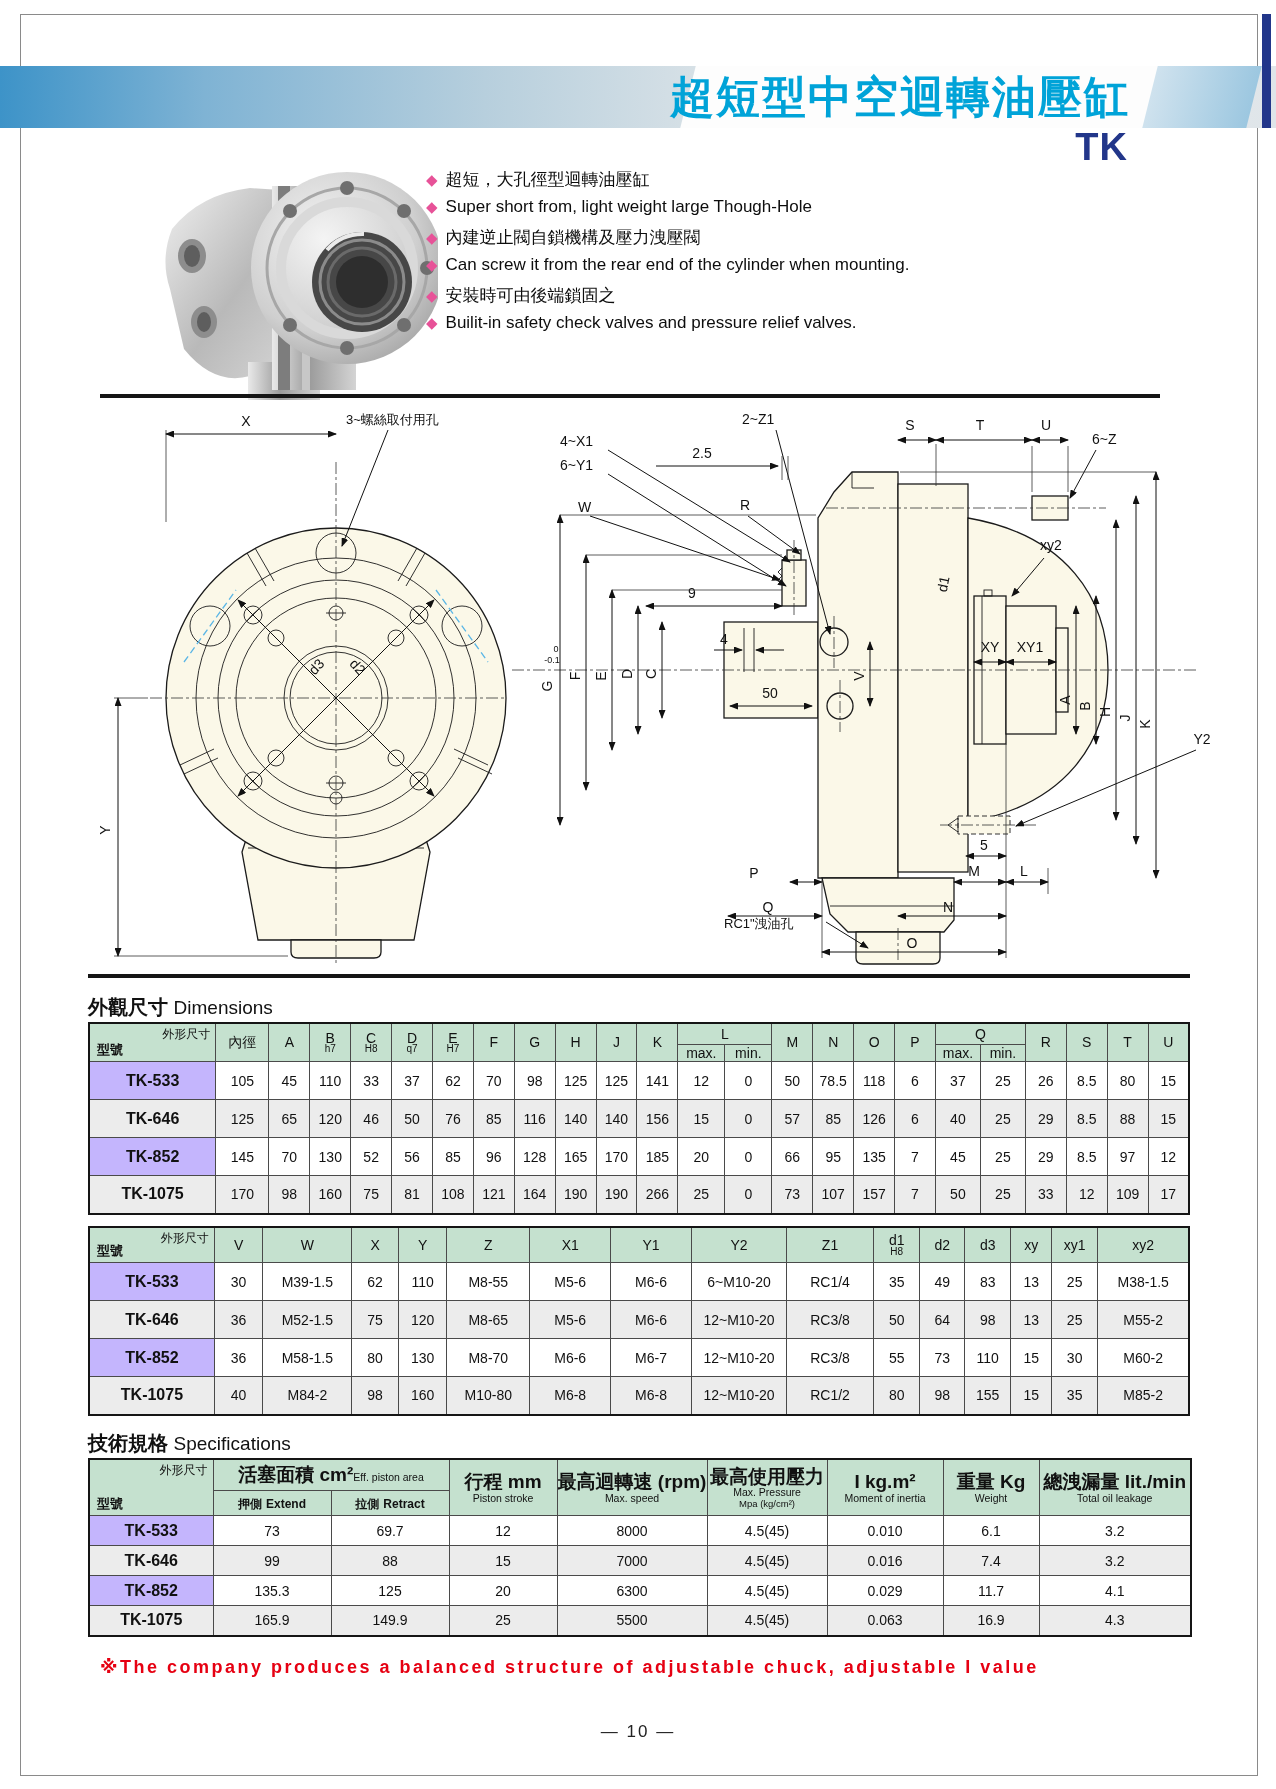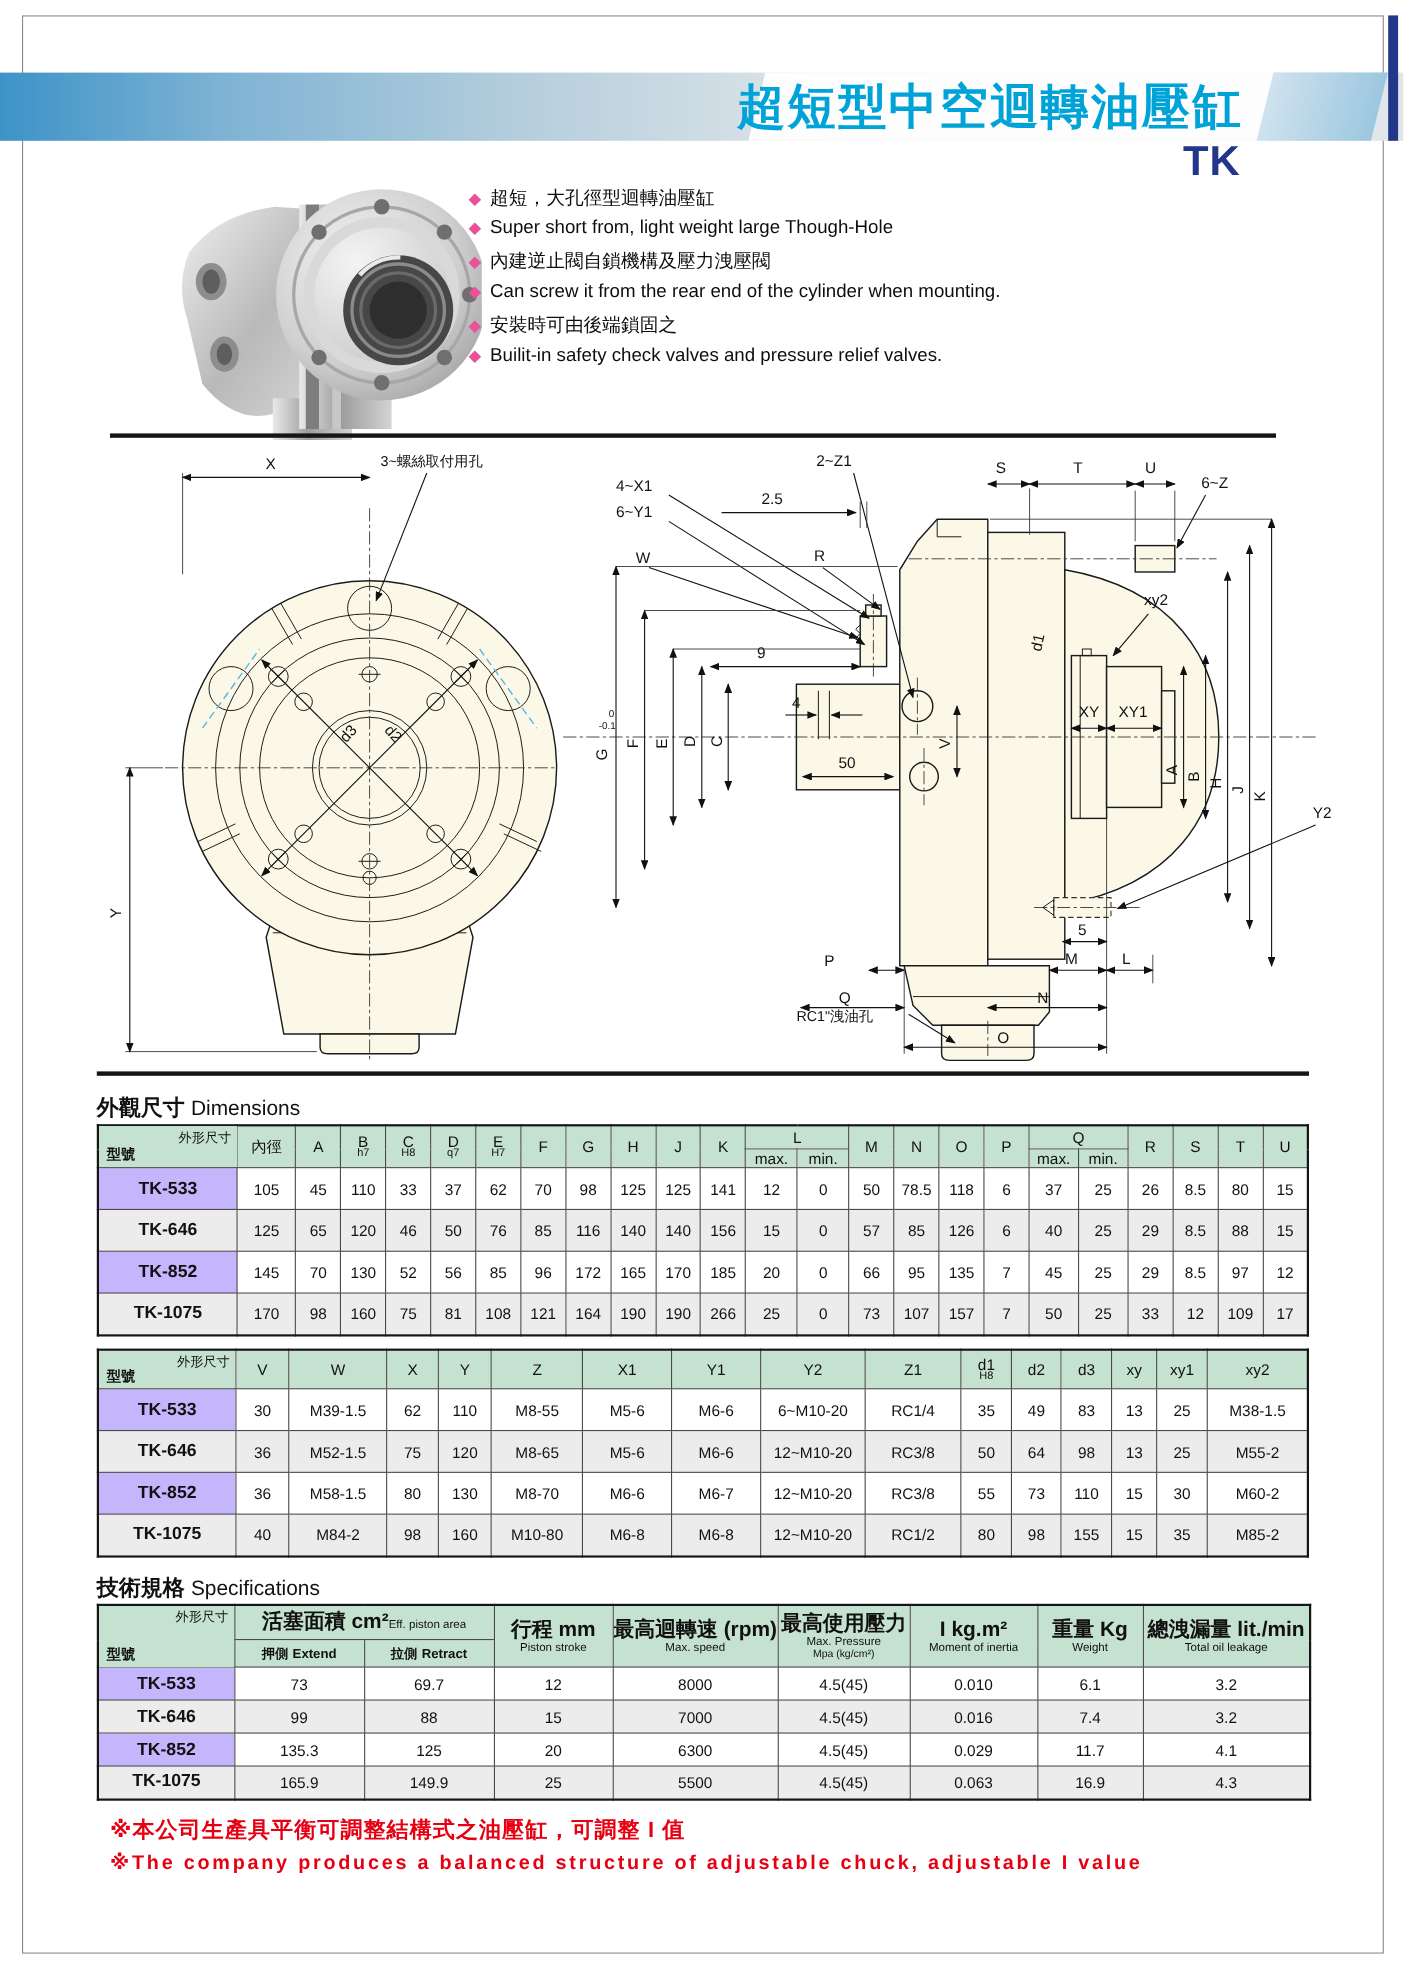--- a/index.html
+++ b/index.html
@@ -544,21 +544,21 @@
         </tr>
         <tr>
           <th class="model">TK-852</th>
           <td>145</td>
           <td>70</td>
           <td>130</td>
           <td>52</td>
           <td>56</td>
           <td>85</td>
           <td>96</td>
-          <td>172</td>
+          <td>128</td>
           <td>165</td>
           <td>170</td>
           <td>185</td>
           <td>20</td>
           <td>0</td>
           <td>66</td>
           <td>95</td>
           <td>135</td>
           <td>7</td>
           <td>45</td>
@@ -841,16 +841,16 @@
           <td>5500</td>
           <td>4.5(45)</td>
           <td>0.063</td>
           <td>16.9</td>
           <td>4.3</td>
         </tr>
       </tbody>
     </table>
 
   <div class="notes">
-    <div class="nzh">※本公司生產具平衡可調整結構式之油壓缸，可調整 I 值</div>
     <div class="nen">※The company produces a balanced structure of adjustable chuck, adjustable I value</div>
   </div>
+  <div class="pageno">— 10 —</div>
 </div>
 
 </body></html>

